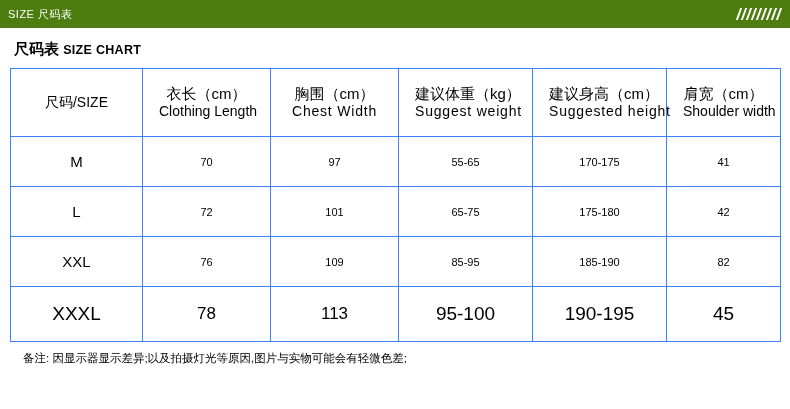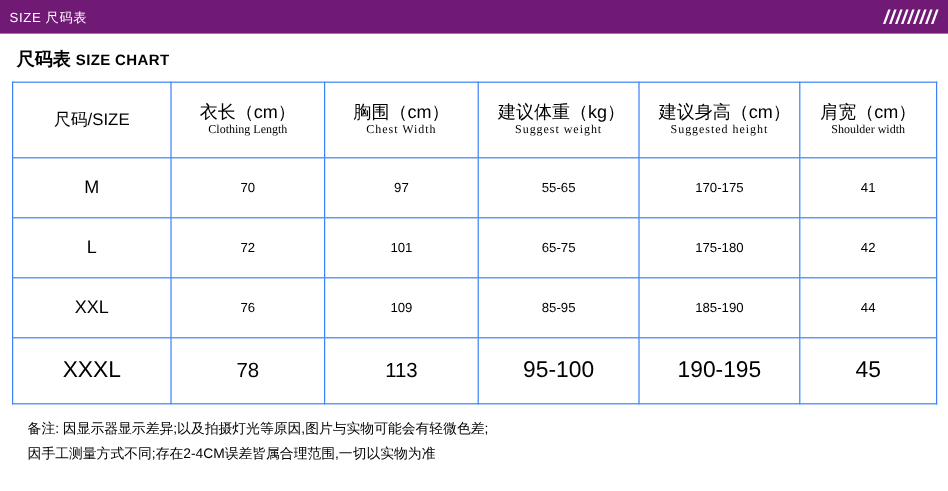--- a/index.html
+++ b/index.html
@@ -20,21 +20,21 @@
     width: 790px;
     height: 409px;
   }
 
   
   .topbar {
     position: absolute;
     left: 0; top: 0;
     width: 790px;
     height: 28px;
-    background: #701a75;
+    background: #4d7c0f;
     display: flex;
     align-items: center;
     justify-content: space-between;
     padding: 0 8px;
   }
   .topbar-label {
     color: #ffffff;
     font-size: 11px;
     letter-spacing: 0.5px;
     white-space: nowrap;
@@ -92,24 +92,23 @@
   }
   .hdr-cn {
     display: block;
     font-size: 15px;
     font-weight: normal;
     line-height: 1.15;
     white-space: nowrap;
   }
   .hdr-en {
     display: block;
-    font-size: 10px;
+    font-size: 14px;
     line-height: 1.3;
     white-space: nowrap;
-    font-family: Liberation Serif, serif;
   }
   .hdr-sp { letter-spacing: 0.8px; }
   .hdr-single {
     font-size: 14px;
     font-weight: normal;
     white-space: nowrap;
   }
   tbody td {
     height: 42px;
     font-size: 11px;
@@ -208,32 +207,31 @@
           <td>65-75</td>
           <td>175-180</td>
           <td>42</td>
         </tr>
         <tr>
           <td class="sizecol">XXL</td>
           <td>76</td>
           <td>109</td>
           <td>85-95</td>
           <td>185-190</td>
-          <td>44</td>
+          <td>82</td>
         </tr>
         <tr>
           <td class="sizecol">XXXL</td>
           <td class="big">78</td>
           <td class="big">113</td>
           <td>95-100</td>
           <td>190-195</td>
           <td>45</td>
         </tr>
       </tbody>
     </table>
   </div>
 
   <div class="notes">
     <div>备注: 因显示器显示差异;以及拍摄灯光等原因,图片与实物可能会有轻微色差;</div>
-    <div>因手工测量方式不同;存在2-4CM误差皆属合理范围,一切以实物为准</div>
   </div>
 
 </div>
 
 </body></html>

